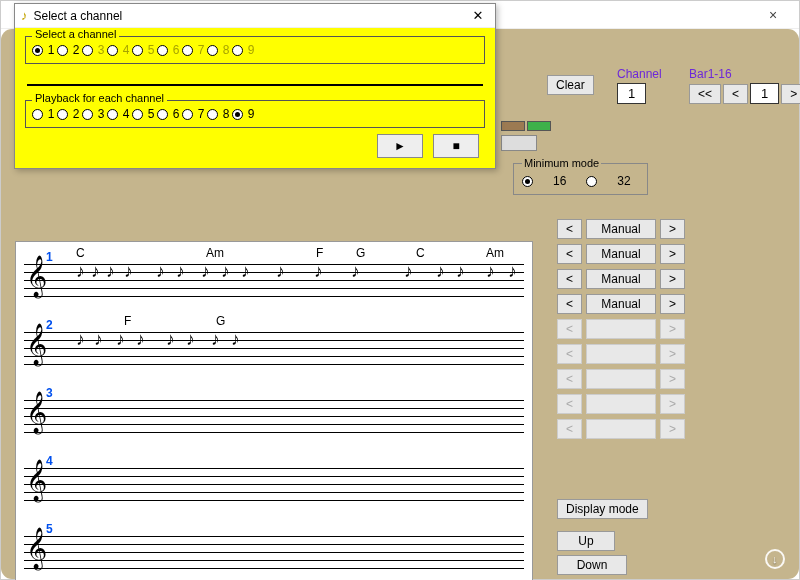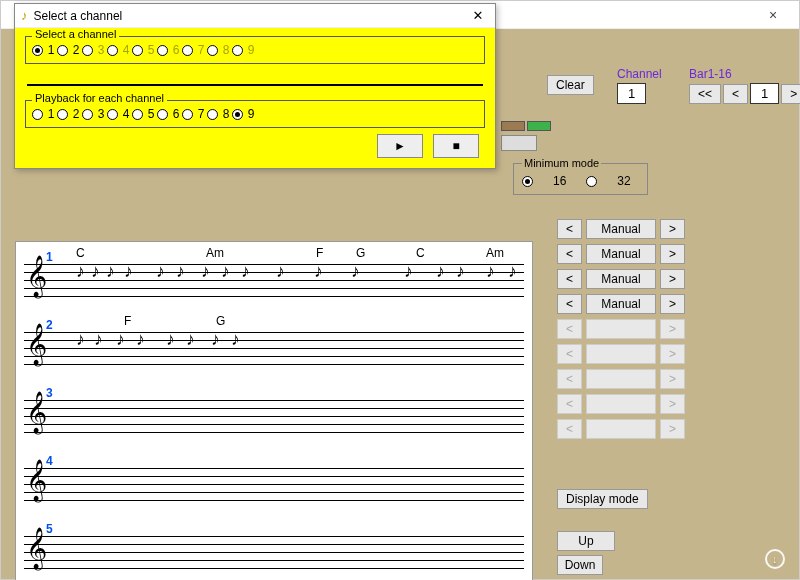--- a/index.html
+++ b/index.html
@@ -28,20 +28,21 @@
     background: #fff;
     border-bottom: 1px solid #eee;
   }
   .main-titlebar .title { flex: 1; text-align: center; color: #555; font-size: 11px; }
   .win-close { width: 40px; text-align: center; font-size: 14px; color: #444; }
   .main-body {
     position: absolute;
     top: 28px; left: 0; right: 0; bottom: 0;
     background: #c5b58d;
     padding: 24px;
+    border-radius: 11px;
   }
   .btn {
     background: #e8e8e8;
     border: 1px solid #999;
     padding: 2px 8px;
     font-size: 12px;
     display: inline-flex;
     align-items: center; justify-content: center;
     min-height: 20px;
     cursor: default;
@@ -67,21 +68,21 @@
   .min-note { position:absolute; top:134px; left:510px; border:1px solid #888; padding:4px 16px 6px 8px; background:#c5b58d;}
   .min-note-title{position:relative; top:-12px; left:0; font-size:11px; background:#c5b58d; display:inline-block; padding:0 2px; }
   .radio-row { display:flex; gap:20px; margin-top:-8px;}
   .radio { display:flex; align-items:center; gap:20px; font-size:12px;}
   .radio .dot{ width:11px;height:11px;border:1px solid #000;border-radius:50%;display:inline-flex;align-items:center;justify-content:center;background:#fff;}
   .radio .dot.sel::after{content:"";width:5px;height:5px;border-radius:50%;background:#000;display:block;}
   .manual-col { position:absolute; top:190px; left:556px; display:flex; flex-direction:column; gap:5px;}
   .manual-row { display:flex; gap:4px; align-items:center;}
   .manual-row .mid{ min-width:70px; text-align:center;}
   .manual-row.empty .mid{ background:#e8e8e8; color:transparent;}
-  .display-mode{position:absolute; top:460px; left:556px;}
+  .display-mode{position:absolute; top:470px; left:556px;}
   .updown{position:absolute; top:502px; left:556px; display:flex; flex-direction:column; gap:4px;}
   .staff-area{
     position:absolute; top:212px; left:14px;
     width:518px; height:350px;
     background:#fff; border:1px solid #999;
   }
   .staff-row{ position:relative; height:68px; border-bottom:0; }
   .staff-lines{ position:absolute; left:8px; right:8px; top:22px; height:32px;}
   .staff-lines div{position:absolute;left:0;right:0;height:1px;background:#000;}
   .clef{position:absolute; left:10px; top:16px; font-size:36px; line-height:36px;}
@@ -216,21 +217,21 @@
         <div class="manual-row empty">
           <span class="btn disabled">&lt;</span>
           <span class="btn mid disabled"></span>
           <span class="btn disabled">&gt;</span>
         </div>
       </div>
 
     <span class="btn display-mode">Display mode</span>
     <div class="updown">
       <span class="btn" style="width:58px">Up</span>
-      <span class="btn" style="width:46px">Down</span>
+      <span class="btn" style="width:70px">Down</span>
     </div>
 
     <div class="staff-area" id="staff-area">
         <div class="staff-row">
           <div class="staff-lines">
             <div style="top: 0px;"></div>
             <div style="top: 8px;"></div>
             <div style="top: 16px;"></div>
             <div style="top: 24px;"></div>
             <div style="top: 32px;"></div>

